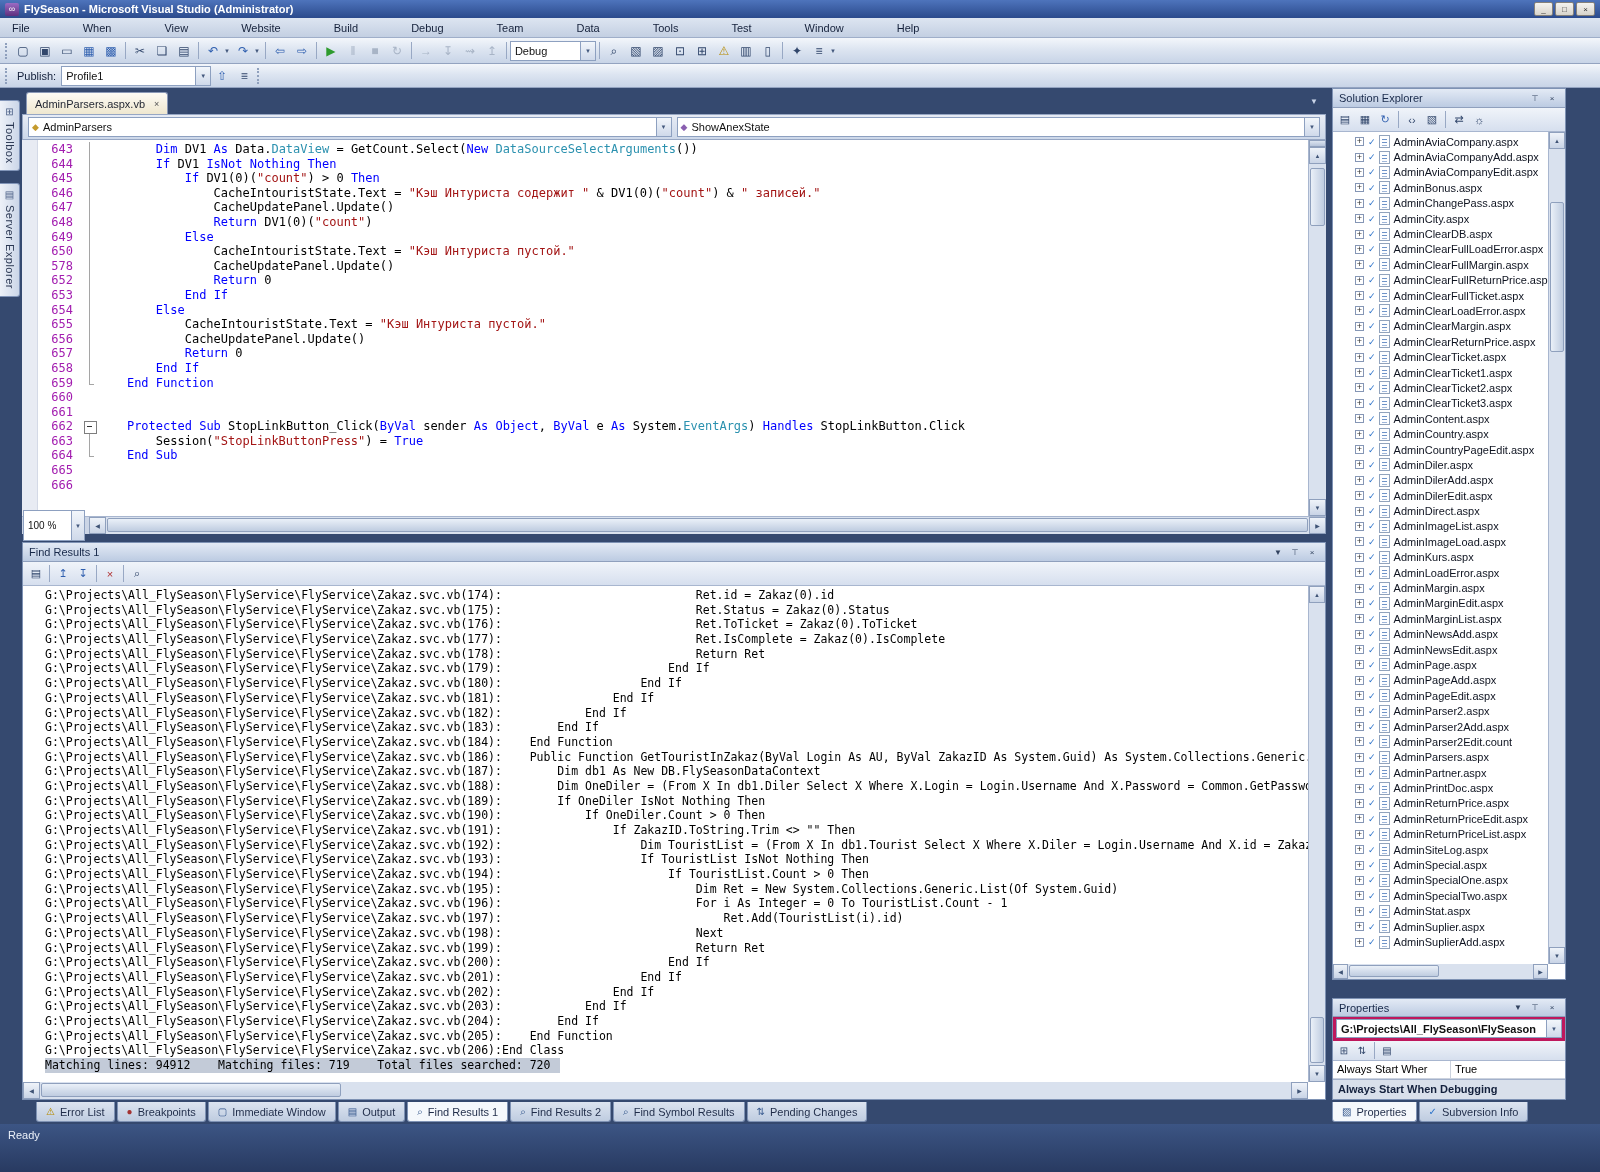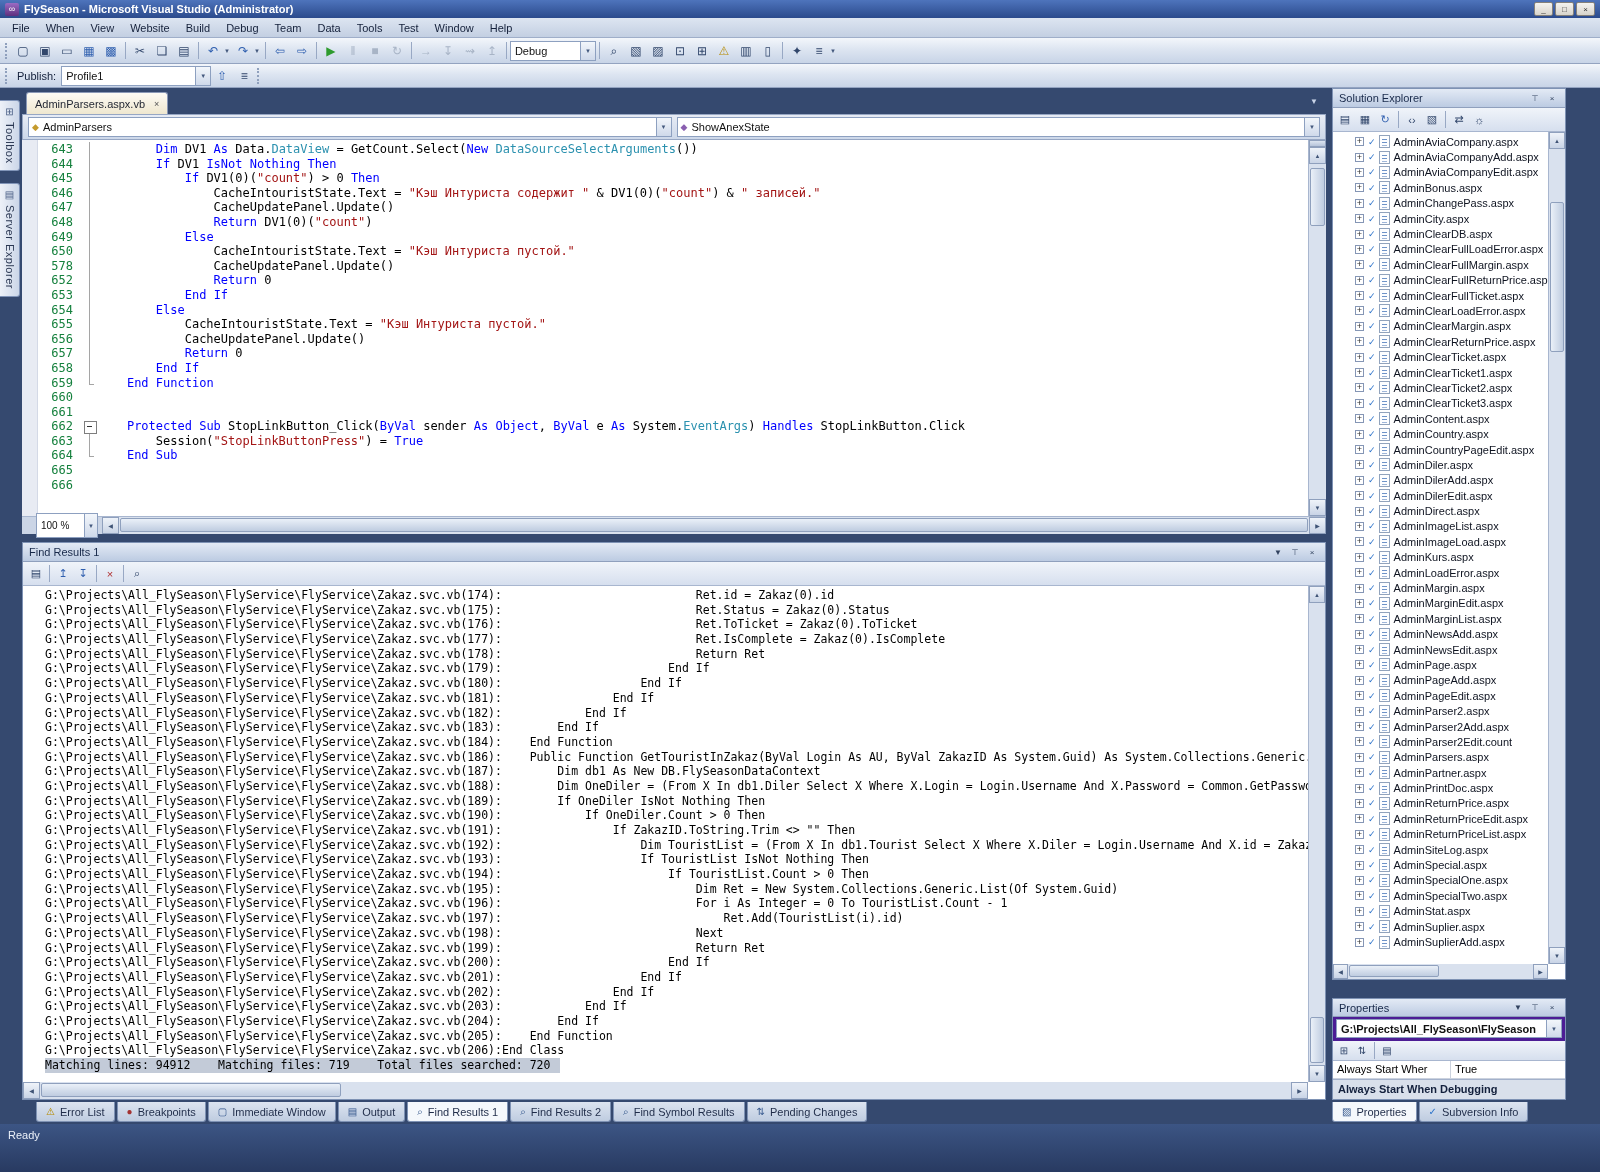--- a/index.html
+++ b/index.html
@@ -8,21 +8,21 @@
   #win{position:absolute;left:0;top:0;width:1600px;height:1172px;background:#35496F;overflow:hidden;}
 
   
   .titlebar{position:absolute;left:0;top:0;width:1600px;height:18px;background:linear-gradient(#4E74BC,#2B4A8C);color:#fff;display:flex;align-items:center;padding:0 5px;}
   .appicon{width:14px;height:13px;background:linear-gradient(#9B6BC4,#5E2F7E);border-radius:2px;color:#fff;font-size:9px;line-height:13px;text-align:center;margin-right:5px;flex:none;}
   .title{font-size:11px;font-weight:bold;white-space:nowrap;}
   .winbtns{margin-left:auto;display:flex;}
   .winbtn{width:19px;height:14px;margin-left:2px;background:linear-gradient(#F4F3F0,#D8D4CC);border:1px solid #84807A;border-radius:2px;display:flex;align-items:center;justify-content:center;font-size:8px;color:#333;}
 
   
-  .menubar{position:absolute;left:0;top:18px;width:1600px;height:20px;background:linear-gradient(#DDE5F1,#C3CFE2);border-bottom:1px solid #9FAEC9;display:flex;align-items:stretch;padding-left:4px;}
+  .menubar{position:absolute;left:0;top:18px;width:1600px;height:20px;background:linear-gradient(#DDE5F1,#C3CFE2);border-bottom:1px solid #9FAEC9;display:flex;align-items:stretch;padding-left:4px;gap:37px;}
   .mitem{display:flex;align-items:center;padding:0 8px;font-size:11px;color:#14203A;}
   .toolbar{position:absolute;left:0;width:1600px;display:flex;align-items:center;background:linear-gradient(#F3F6FB,#DDE5F1 45%,#C8D4E7);border-bottom:1px solid #93A3C0;padding:0 3px;}
   .tb1{top:38px;height:26px;}
   .tb2{top:64px;height:24px;}
   .tbtn{width:22px;height:22px;display:inline-flex;align-items:center;justify-content:center;font-size:12px;color:#31466B;border-radius:2px;flex:none;}
   .tbtn.dis{color:#A8B4C6;}
   .tsep{width:1px;height:17px;background:#98A8C4;margin:0 3px;flex:none;}
   .grip{width:3px;height:16px;border-left:2px dotted #8FA0BD;margin:0 4px 0 2px;flex:none;}
   .tcaret{font-size:6px;color:#44597E;margin:0 2px 0 0;flex:none;}
   .tlabel{font-size:11px;color:#14203A;margin:0 5px;flex:none;}
@@ -46,41 +46,41 @@
   .doctab-close{font-size:9px;color:#555;}
   .welldrop{margin-left:auto;margin-right:8px;align-self:center;color:#C9D4E8;font-size:8px;}
   .navbar{position:absolute;left:0;top:26px;width:100%;height:26px;background:linear-gradient(#E7ECF5,#CDD8E9);border:1px solid #97A7C4;border-bottom:1px solid #97A7C4;display:flex;align-items:center;gap:5px;padding:0 5px;}
   .navslot{flex:1;display:flex;}
   .navslot .combo{flex:1;}
 
   .codewrap{position:absolute;left:0;top:52px;width:100%;height:376px;background:#fff;}
   .codemargin{position:absolute;left:0;top:0;bottom:0;width:16px;background:#E8EBF3;border-right:1px solid #D4D9E6;}
   .codelines{position:absolute;left:17px;top:0;right:18px;bottom:0;overflow:hidden;font:12px/14.6px "DejaVu Sans Mono",monospace;padding-top:2px;background:#fff;}
   .crow{display:flex;height:14.6px;}
-  .lnum{width:44px;color:#15803d;text-align:right;padding-right:10px;flex:none;}
+  .lnum{width:44px;color:#a21caf;text-align:right;padding-right:10px;flex:none;}
   .outl{width:15px;flex:none;position:relative;}
   .ctext{white-space:pre;}
   .tk-k{color:#0000FF;} .tk-t{color:#2B91AF;} .tk-s{color:#A31515;} .tk-p{color:#000;}
   .fold-mid .outl::before{content:"";position:absolute;left:6px;top:0;bottom:0;width:1px;background:#A5A5A5;}
   .fold-end .outl::before{content:"";position:absolute;left:6px;top:0;height:8px;width:1px;background:#A5A5A5;}
   .fold-end .outl::after{content:"";position:absolute;left:6px;top:8px;width:5px;height:1px;background:#A5A5A5;}
   .fold-start .outl::before{content:"";position:absolute;left:1px;top:2px;width:11px;height:11px;border:1px solid #7E7E7E;background:#fff;}
   .fold-start .outl::after{content:"";position:absolute;left:4px;top:7px;width:5px;height:1px;background:#333;}
 
   
   .vscroll{position:absolute;top:0;right:0;bottom:0;width:18px;background:#D9E1EE;border-left:1px solid #A8B6CF;}
   .sarrow{position:absolute;left:0;width:17px;height:17px;background:linear-gradient(#EFF3F9,#C9D4E6);border:1px solid #8FA0BD;display:flex;align-items:center;justify-content:center;font-size:6px;color:#3F5375;}
   .sthumb{position:absolute;left:1px;width:15px;background:linear-gradient(90deg,#EAF0F8,#BFCCE0);border:1px solid #8FA0BD;border-radius:2px;}
   .split-handle{position:absolute;left:0;top:0;width:17px;height:7px;background:linear-gradient(#DCE4F0,#B6C4DA);border:1px solid #8FA0BD;}
   .hscrollbar{position:relative;height:17px;background:#D9E1EE;}
   .harrow{position:absolute;top:0;width:17px;height:17px;background:linear-gradient(#EFF3F9,#C9D4E6);border:1px solid #8FA0BD;display:flex;align-items:center;justify-content:center;font-size:6px;color:#3F5375;}
   .hthumb{position:absolute;top:1px;height:14px;background:linear-gradient(#EAF0F8,#BFCCE0);border:1px solid #8FA0BD;border-radius:2px;}
 
   .zoomrow{position:absolute;left:0;top:428px;width:100%;height:18px;background:#CBD5E6;display:flex;align-items:center;border-top:1px solid #A8B6CF;}
-  .zoomrow .combo{height:25px;font-size:10px;margin-left:14px;}
+  .zoomrow .combo{height:31px;font-size:10px;margin-left:1px;}
   .zoomrow .combo .carr{width:13px;}
   .zoomslider{flex:1;position:relative;height:17px;background:#D9E1EE;margin-left:4px;}
 
   
   .findpanel{position:absolute;left:0;top:454px;width:100%;height:558px;background:#fff;border:1px solid #7E92B4;}
   .twhead{position:absolute;left:0;top:0;right:0;height:19px;background:linear-gradient(#E3EAF5,#BCCBE2);border-bottom:1px solid #8FA0BD;display:flex;align-items:center;padding:0 6px;color:#18294A;font-size:11px;}
   .twtitle{white-space:nowrap;}
   .hbtns{margin-left:auto;display:flex;gap:3px;}
   .hbtn{width:14px;height:13px;display:flex;align-items:center;justify-content:center;font-size:8px;color:#31425F;}
   .ftoolbar{position:absolute;left:0;top:19px;right:0;height:24px;background:linear-gradient(#F0F4FA,#D6DFEE);border-bottom:1px solid #A8B6CF;display:flex;align-items:center;padding:0 3px;}
@@ -101,21 +101,21 @@
   .chk{color:#2A71C9;font-size:9px;margin-left:4px;flex:none;}
   .ficon{width:11px;height:13px;border:1px solid #91A3BC;background:#FDFEFF;margin:0 4px 0 3px;position:relative;flex:none;}
   .ficon::after{content:"";position:absolute;left:2px;top:3px;width:5px;height:1px;background:#6E93C8;box-shadow:0 3px 0 #6E93C8,0 6px 0 #9FB6D8;}
   .tlab{white-space:nowrap;}
   .sevscroll{position:absolute;top:43px;right:0;bottom:15px;width:17px;background:#D9E1EE;border-left:1px solid #A8B6CF;}
   .sehscroll{position:absolute;left:0;right:17px;bottom:0;height:15px;}
   .sehscroll .harrow{height:15px;width:15px;}
   .sehscroll .hthumb{height:12px;}
 
   .props{position:absolute;left:0;top:910px;width:100%;height:102px;background:#EDF1F7;border:1px solid #7E92B4;}
-  .pcombo{position:absolute;left:0;top:18px;right:0;height:24px;background:#4c1d95;padding:2px 3px;}
+  .pcombo{position:absolute;left:0;top:18px;right:0;height:24px;background:#be185d;padding:2px 3px;}
   .pcombo .combo{width:100%;height:19px;}
   .pcombo .ctext{font-weight:bold;}
   .ptoolbar{position:absolute;left:0;top:42px;right:0;height:20px;background:linear-gradient(#F0F4FA,#D6DFEE);border-bottom:1px solid #A8B6CF;display:flex;align-items:center;padding:0 2px;}
   .ptoolbar .tbtn{width:18px;height:18px;font-size:10px;}
   .pgrid{position:absolute;left:0;top:62px;right:0;height:18px;background:#fff;display:flex;border-bottom:1px solid #CBD2DE;}
   .pname{width:118px;border-right:1px solid #CBD2DE;padding:2px 4px;white-space:nowrap;overflow:hidden;}
   .pval{flex:1;padding:2px 4px;white-space:nowrap;overflow:hidden;}
   .pdesc{position:absolute;left:0;top:80px;right:0;bottom:0;background:#D9E0EB;border-top:1px solid #A3B1CB;font-weight:bold;font-size:11px;padding:3px 5px;color:#13203C;}
   .props .twhead{height:18px;}
 

